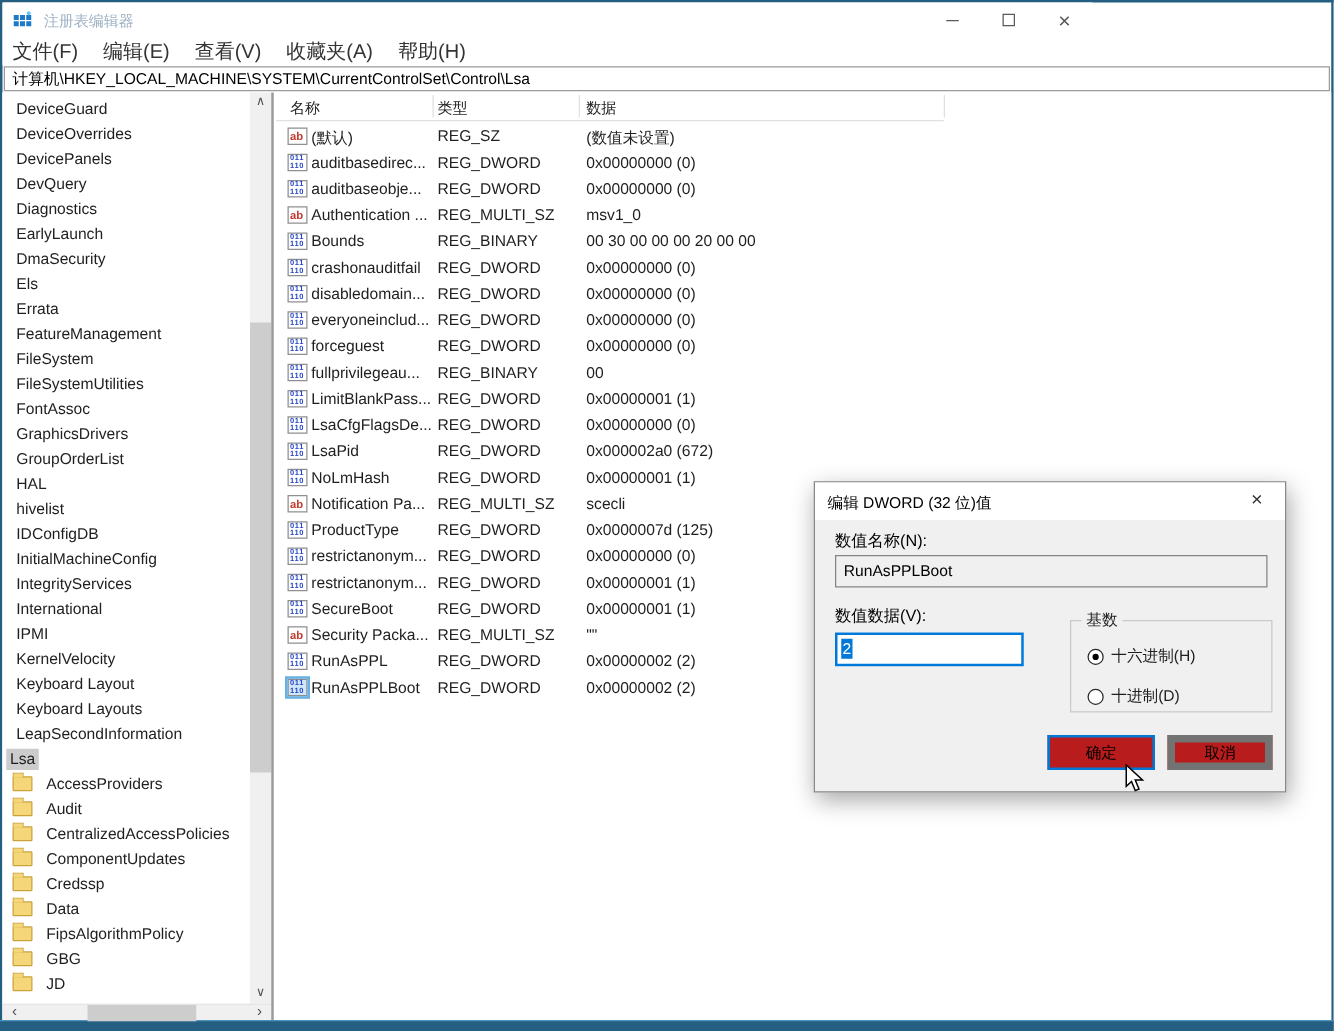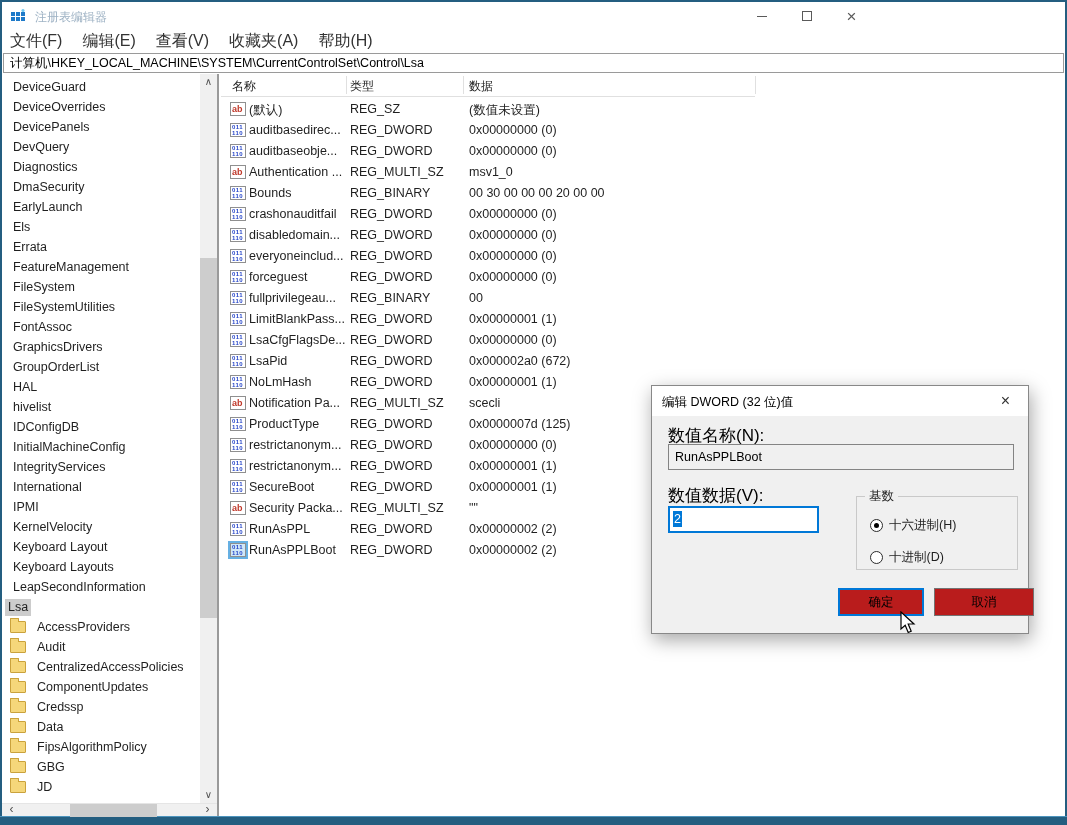--- a/index.html
+++ b/index.html
@@ -79,35 +79,35 @@
   .ric.icsel { outline:2px solid #66b0e3; background:#cfe7f8; }
   .ric.str::before { content:"ab"; position:absolute; left:1px; top:1px; font-size:9px; font-weight:bold; color:#c0392b; line-height:10px; }
   .ric.bin::before { content:"011"; position:absolute; left:1px; top:0; font-size:6px; font-weight:bold; color:#2746c8; line-height:6px; letter-spacing:0.5px; }
   .ric.bin::after  { content:"110"; position:absolute; left:1px; top:6px; font-size:6px; font-weight:bold; color:#2746c8; line-height:6px; letter-spacing:0.5px; }
 
   
   .dialog { left:651px; top:385px; width:378px; height:249px; background:#f0f0f0; border:1px solid #888888; box-shadow: 2px 6px 18px rgba(0,0,0,0.35); z-index:10; }
   .dlg-title { position:absolute; left:0; top:0; width:100%; height:30px; background:#fff; }
   .dlg-title-text { position:absolute; left:10px; top:8px; font-size:12.5px; color:#000; }
   .dlg-close { position:absolute; right:0; top:0; width:45px; height:29px; display:flex; align-items:center; justify-content:center; font-size:16px; color:#333; }
-  .dlg-label { position:absolute; font-size:17px; color:#000; }
+  .dlg-label { position:absolute; font-size:13px; color:#000; }
   .lbl-name { left:16px; top:38px; }
   .lbl-data { left:16px; top:98px; }
   .fld-name { position:absolute; left:16px; top:58px; width:346px; height:26px; background:#f0f0f0; border:1px solid #848484; font-size:12.5px; line-height:24px; padding-left:6px; color:#000; }
   .fld-data { position:absolute; left:16px; top:120px; width:151px; height:27px; background:#fff; border:2px solid #0078d7; font-size:12.5px; line-height:23px; padding-left:3px; }
   .sel-text { background:#0078d7; color:#fff; padding:1px 1px; }
   .groupbox { position:absolute; left:204px; top:110px; width:162px; height:74px; border:1px solid #c9c9c9; }
   .groupbox-label { position:absolute; left:8px; top:-9px; background:#f0f0f0; padding:0 4px; font-size:12.5px; }
   .radio-row { position:absolute; left:13px; display:flex; align-items:center; font-size:12.5px; }
   .radio-row1 { top:20px; } .radio-row2 { top:52px; }
   .radio { width:13px; height:13px; border:1px solid #2b2b2b; border-radius:50%; margin-right:6px; position:relative; background:#fff; flex:0 0 auto; }
   .radio.checked::after { content:""; position:absolute; left:3px; top:3px; width:5px; height:5px; border-radius:50%; background:#000; }
   .dlg-btn { position:absolute; top:202px; height:28px; background:#b91c1c; font-size:12.5px; font-family:inherit; color:#000; text-align:center; }
   .btn-ok { left:186px; width:86px; border:2px solid #0078d7; }
-  .btn-cancel { left:282px; width:100px; border:1px solid #737373; }
+  .btn-cancel { left:282px; width:84px; border:6px solid #737373; }
 
   .cursor { left:899px; top:611px; z-index:20; }
 </style>
 </head>
 <body>
 
 <div class="abs frame-top"></div>
 <div class="abs frame-left"></div>
 <div class="abs frame-right"></div>
 <div class="abs frame-bottom"></div>
@@ -150,22 +150,22 @@
 
 <div class="abs main">
 
   <div class="tree-pane">
     <div class="tree-list">
       <div class="titem"><span class="tlabel">DeviceGuard</span></div>
       <div class="titem"><span class="tlabel">DeviceOverrides</span></div>
       <div class="titem"><span class="tlabel">DevicePanels</span></div>
       <div class="titem"><span class="tlabel">DevQuery</span></div>
       <div class="titem"><span class="tlabel">Diagnostics</span></div>
+      <div class="titem"><span class="tlabel">EarlyLaunch</span></div>
       <div class="titem"><span class="tlabel">DmaSecurity</span></div>
-      <div class="titem"><span class="tlabel">EarlyLaunch</span></div>
       <div class="titem"><span class="tlabel">Els</span></div>
       <div class="titem"><span class="tlabel">Errata</span></div>
       <div class="titem"><span class="tlabel">FeatureManagement</span></div>
       <div class="titem"><span class="tlabel">FileSystem</span></div>
       <div class="titem"><span class="tlabel">FileSystemUtilities</span></div>
       <div class="titem"><span class="tlabel">FontAssoc</span></div>
       <div class="titem"><span class="tlabel">GraphicsDrivers</span></div>
       <div class="titem"><span class="tlabel">GroupOrderList</span></div>
       <div class="titem"><span class="tlabel">HAL</span></div>
       <div class="titem"><span class="tlabel">hivelist</span></div>

